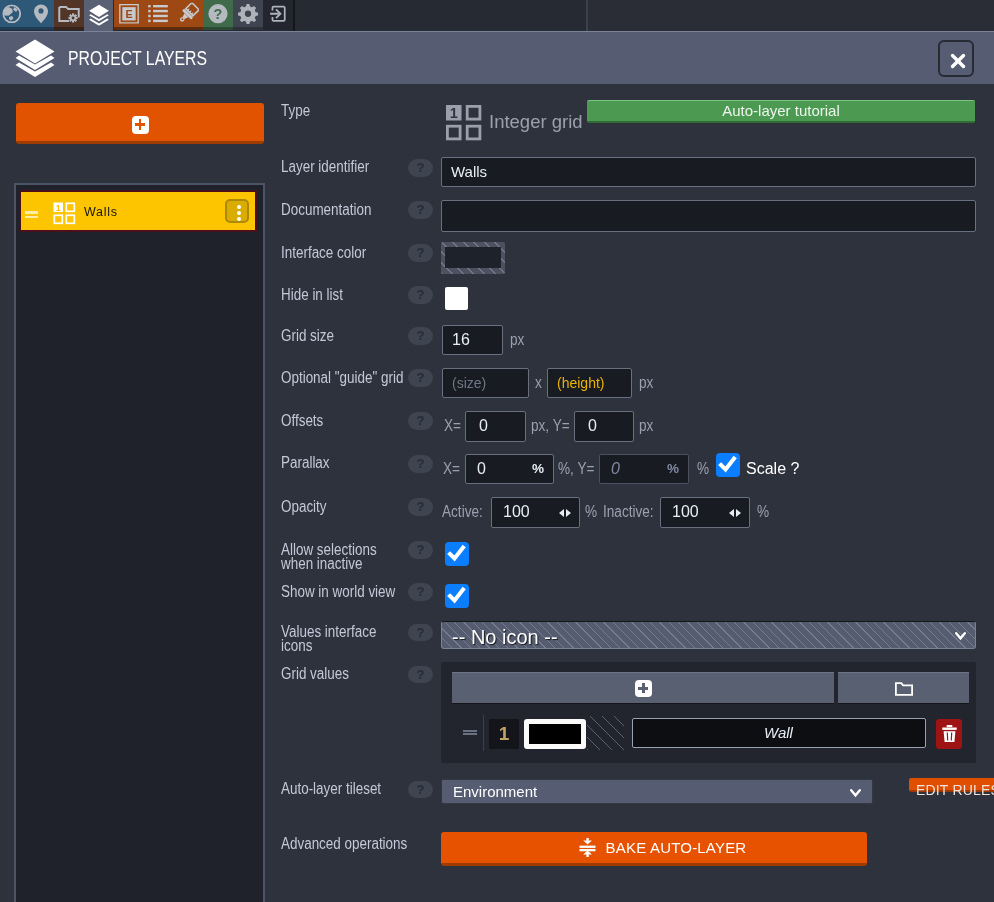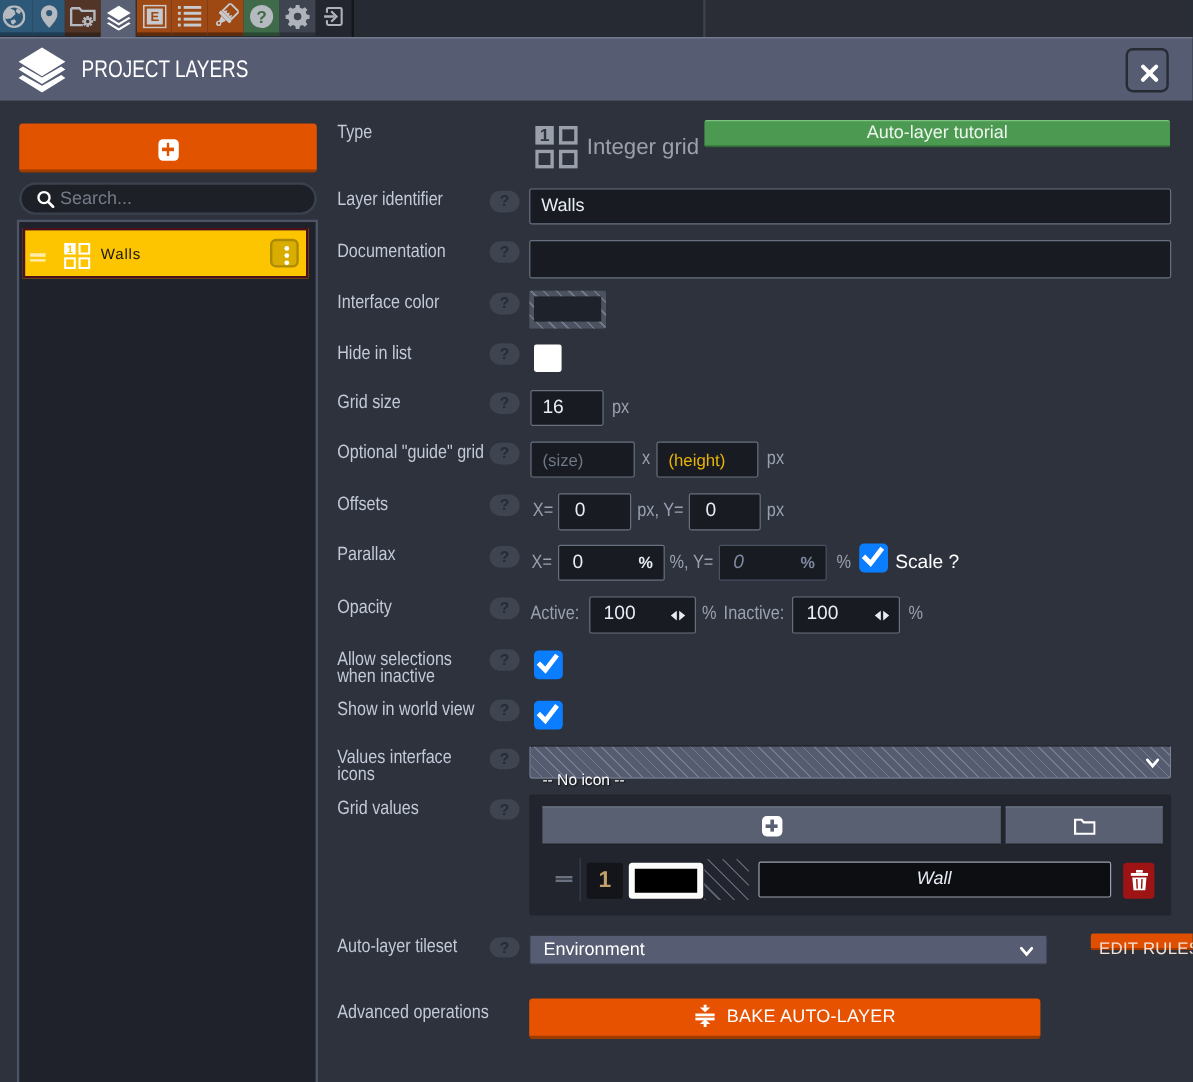--- a/index.html
+++ b/index.html
@@ -150,24 +150,20 @@
           </g>
         </svg>
       </div>
 </div>
 <div class="abs" id="leftcol">
   <div id="addbtn">
         <div style="position:absolute;left:115.5px;top:12.5px;width:17px;height:18px;background:#fff;border-radius:4px;"></div>
     <div style="position:absolute;left:118.6px;top:20.2px;width:10.8px;height:2.8px;background:#e25300;"></div>
     <div style="position:absolute;left:122.6px;top:16.2px;width:2.8px;height:10.8px;background:#e25300;"></div>
       </div>
-  <div id="searchbox"><svg style="position:absolute;left:12px;top:4px;" width="16" height="16" viewBox="0 0 18 18">
-          <circle cx="7.5" cy="7.5" r="5.2" fill="none" stroke="#fff" stroke-width="2.2"></circle>
-          <line x1="11.5" y1="11.5" x2="16" y2="16" stroke="#fff" stroke-width="2.6" stroke-linecap="round"></line>
-        </svg><span style="margin-left:32px;">Search...</span></div>
   <div id="listbox">
     <div id="wallsrow">
       <div style="position:absolute;left:3.5px;top:19px;width:13px;height:2.5px;background:#ffeca6;"></div>
       <div style="position:absolute;left:3.5px;top:23.5px;width:13px;height:2.5px;background:#ffeca6;"></div>
       <svg style="position:absolute;left:32px;top:9.5px;" width="23" height="23" viewBox="0 0 23 23">
             <rect x="0.5" y="0.5" width="9.5" height="9.5" fill="#fff"></rect>
             <text x="5.3" y="8.7" font-size="9" font-weight="bold" fill="#fdc500" text-anchor="middle" font-family="Liberation Sans">1</text>
             <g fill="none" stroke="#fff" stroke-width="1.7">
               <rect x="13.3" y="1.3" width="8" height="8"></rect>
               <rect x="1.3" y="13.3" width="8" height="8"></rect>
@@ -264,21 +260,21 @@
 
   <div class="lbl" style="top:501px;">Show in world view</div>
   <div class="qm" style="top:499px;">?</div>
   <div class="cbb" style="left:180px;top:500px;"><svg width="19" height="19" viewBox="0 0 19 19" style="margin-top:2px;">
           <path d="M3 10 L7.5 14.5 L16 3.5" fill="none" stroke="#fff" stroke-width="4" stroke-linecap="square"></path>
         </svg></div>
 
   <div class="lbl" style="top:541px;">Values interface<br>icons</div>
   <div class="qm" style="top:539.5px;">?</div>
   <div class="hatch" style="position:absolute;left:176px;top:537px;width:535px;height:28px;border:1px solid #7b8296;border-top-color:#14161a;border-radius:3px;">
-    <div style="position:absolute;left:10px;top:20px;color:#fff;font-size:13px;text-shadow:1px 1px 1px #14161a;text-align:right;">-- No icon --</div>
+    <div style="position:absolute;left:10px;top:4px;color:#fff;font-size:20px;text-shadow:1px 1px 1px #14161a;text-align:right;">-- No icon --</div>
     <svg style="position:absolute;right:9px;top:9px;" width="11" height="10" viewBox="0 0 14 11">
           <path d="M1.5 2 L7 8.5 L12.5 2" fill="none" stroke="#fff" stroke-width="3" stroke-linecap="round"></path>
         </svg>
   </div>
 
   <div class="lbl" style="top:583px;">Grid values</div>
   <div class="qm" style="top:581.5px;">?</div>
   <div style="position:absolute;left:176px;top:578px;width:535px;height:101px;background:#22252d;border-radius:2px;">
     <div style="position:absolute;left:11px;top:10px;width:382px;height:32px;background:#596071;border-top:1px solid #6d7487;border-bottom:1px solid #14161a;">
       <div style="position:absolute;left:182.5px;top:6.5px;width:17.5px;height:17.5px;background:#fff;border-radius:4px;"></div>

